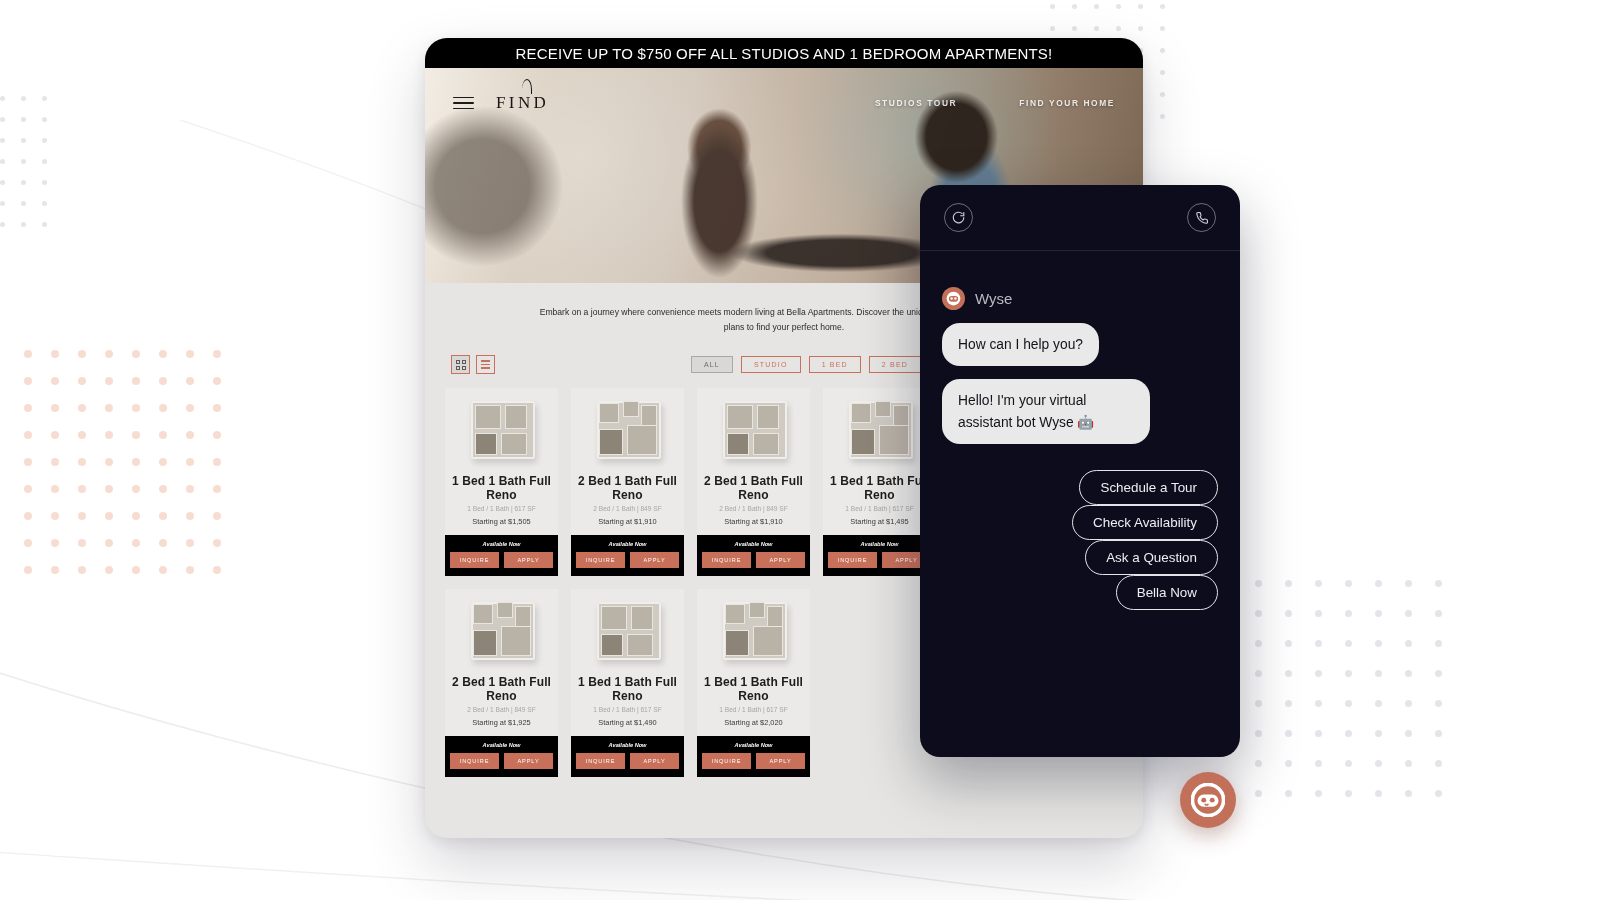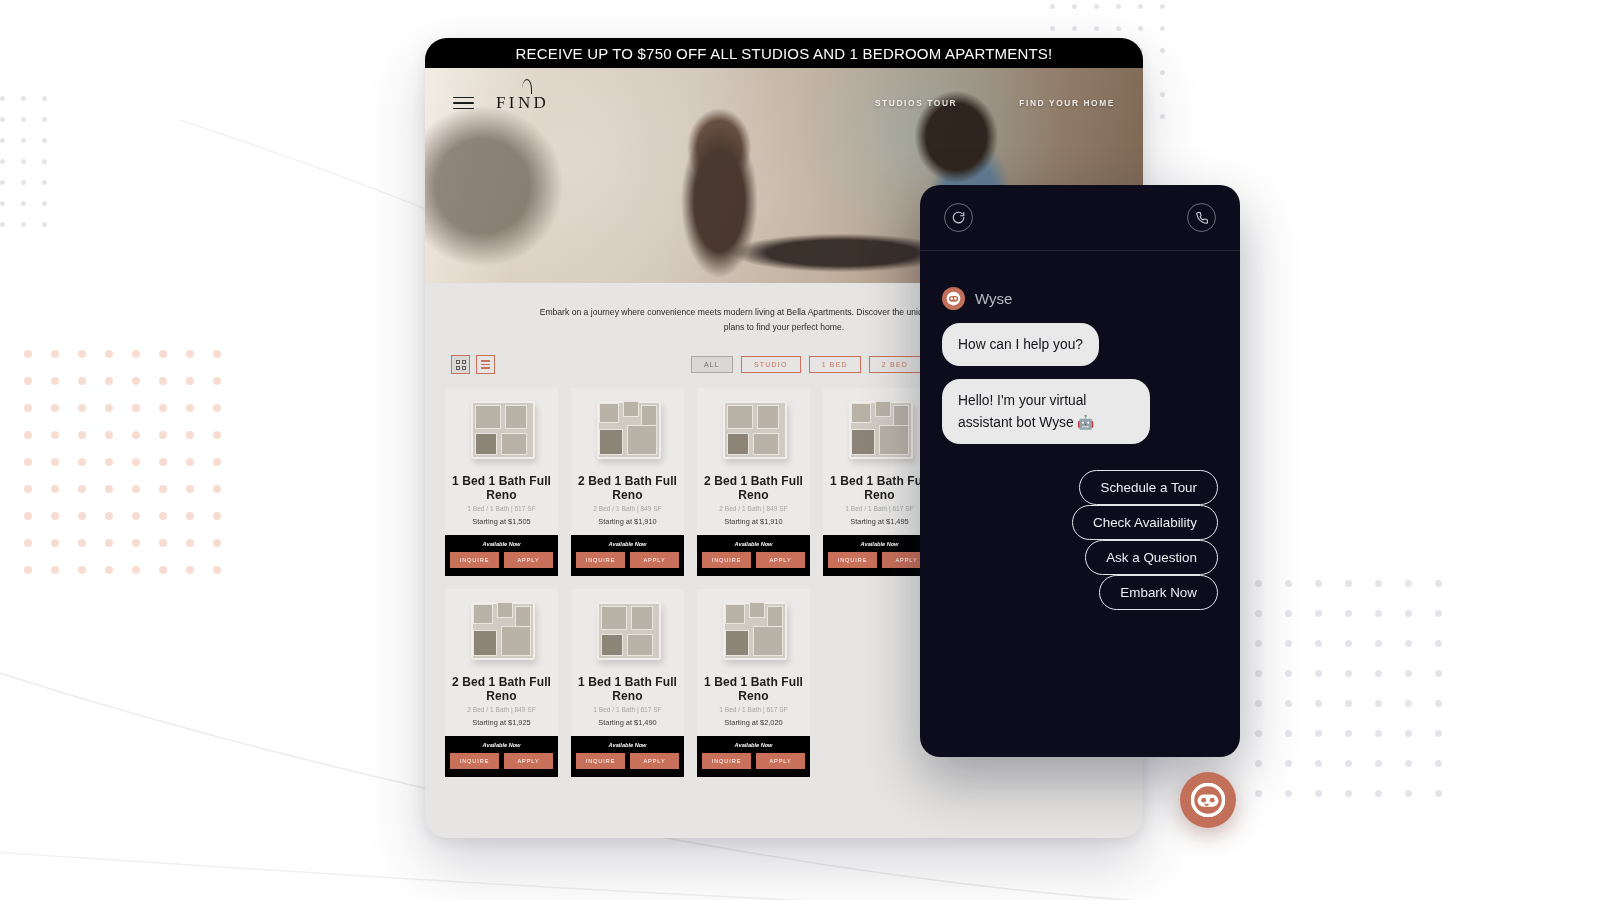--- a/index.html
+++ b/index.html
@@ -659,21 +659,21 @@
       <div class="bot-name">Wyse</div>
     </div>
 
     <div><span class="bubble">How can I help you?</span></div>
     <div><span class="bubble">Hello! I'm your virtual assistant bot Wyse 🤖</span></div>
 
     <div class="opts" id="opts">
         <button class="opt">Schedule a Tour</button>
         <button class="opt">Check Availability</button>
         <button class="opt">Ask a Question</button>
-        <button class="opt">Embark Now</button>
+        <button class="opt">Bella Now</button>
       </div>
   </div>
 
 </div>
 
 <div class="launcher">
   <svg width="34" height="34" viewBox="0 0 24 24">
     <circle cx="12" cy="12" r="11" fill="none" stroke="#fff" stroke-width="2.6"></circle>
     <rect x="4.6" y="8.2" width="14.8" height="8.6" rx="4.3" fill="#fff"></rect>
     <circle cx="9" cy="12.1" r="1.75" fill="#c2705a"></circle>

